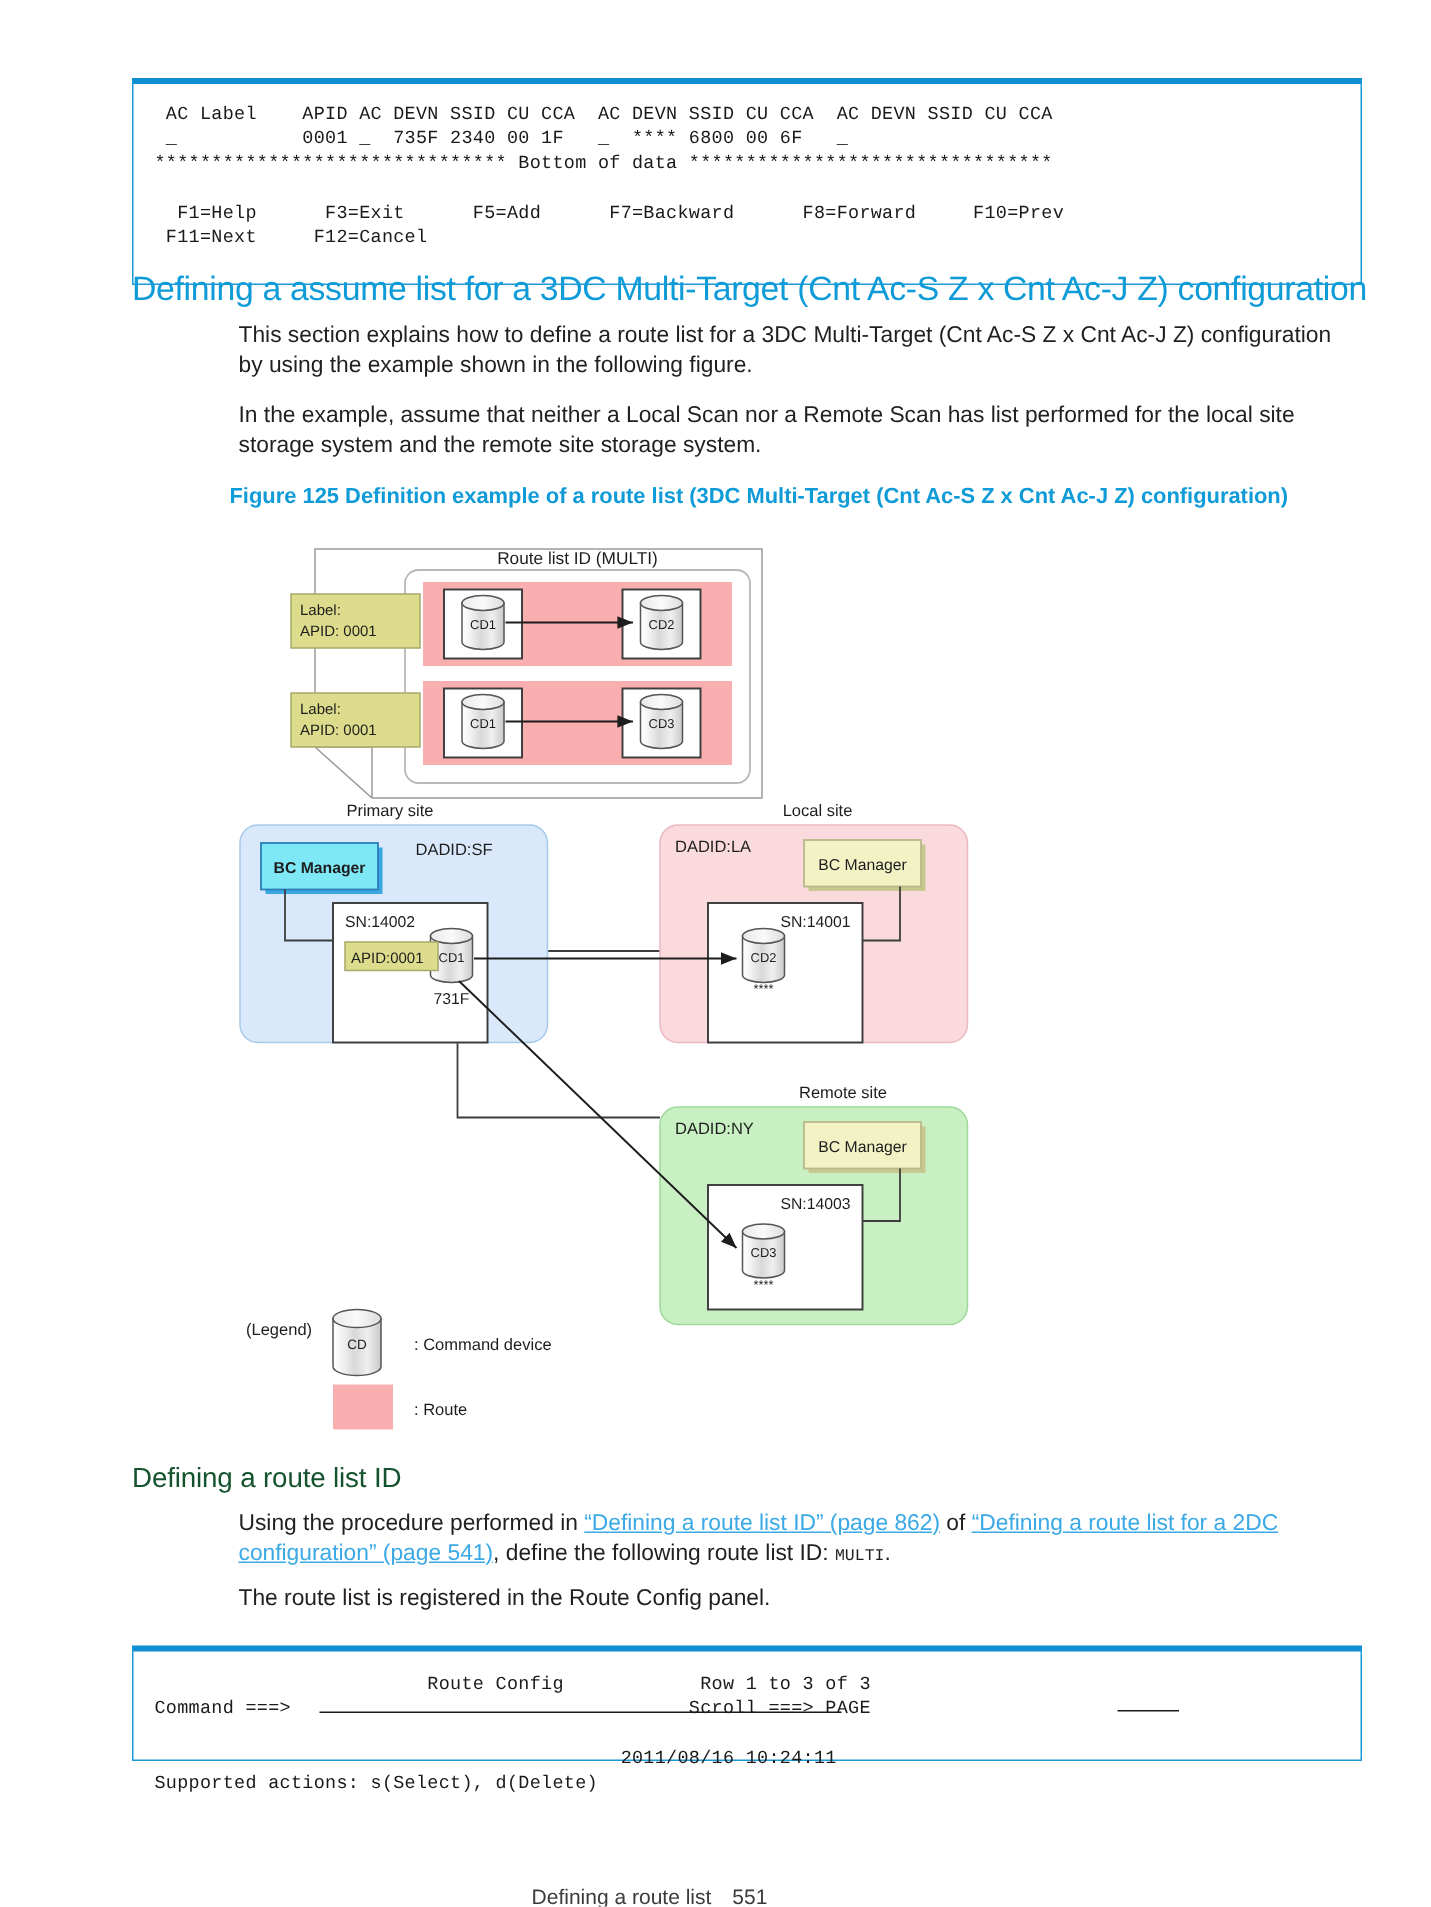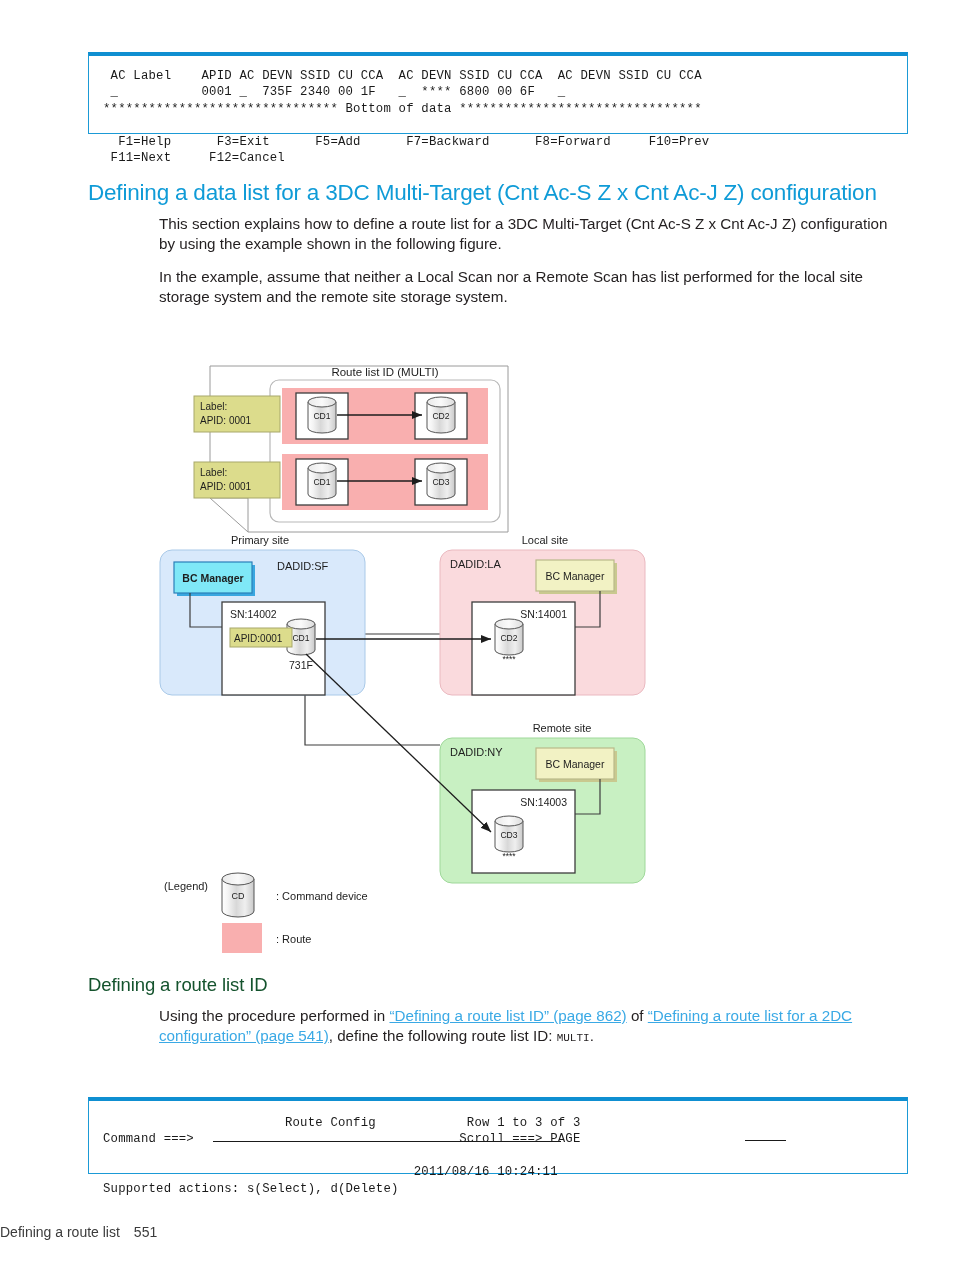--- a/index.html
+++ b/index.html
@@ -23,21 +23,21 @@
   }
   .term pre{
     margin:0;
     font-family:"Liberation Mono","DejaVu Sans Mono",monospace;
     font-size:12.3px;
     line-height:16.4px;
     color:#1a1a1a;
     white-space:pre;
     letter-spacing:.2px;
   }
-  #term-top{left:88px;top:52px;width:820px;height:82px;padding:12px 0 0 14px;}
+  #term-top{left:88px;top:52px;width:820px;height:138px;padding:12px 0 0 14px;}
   #term-bottom{left:88px;top:1097px;width:820px;height:77px;padding:14px 0 0 14px;}
   .cmd-underline{
     position:absolute;left:213px;top:1141px;width:348px;height:0;
     border-bottom:1.4px solid #1a1a1a;
   }
   .page-underline{
     position:absolute;left:745px;top:1140px;width:41px;height:0;
     border-bottom:1.3px solid #1a1a1a;
   }
 
@@ -58,21 +58,21 @@
   #p2{top:267px;}
   #p3{top:1006px;}
   #p4{top:1056px;}
   .figcap{
     position:absolute;left:153px;top:322px;width:750px;
     font-size:14.6px;line-height:19.5px;color:#0f9bd7;font-weight:bold;
   }
   .lnk{color:#3aa9e5;}
   .mono{font-family:"Liberation Mono","DejaVu Sans Mono",monospace;font-size:11px;}
   .footer{
-    position:absolute;left:0;top:1224px;width:866px;text-align:left;
+    position:absolute;left:0;top:1256px;width:866px;text-align:center;
     font-size:14px;color:#3b3b3b;
   }
   .footer .pg{margin-left:14px;}
 
   
   #figure{position:absolute;left:150px;top:362px;width:640px;height:600px;}
   #figure svg{display:block;}
   .lbl{font-family:"Liberation Sans",sans-serif;fill:#1d1d1d;}
 </style>
 </head>
@@ -82,25 +82,26 @@
 
   <div class="term" id="term-top">
     <pre id="tt-pre"> AC Label    APID AC DEVN SSID CU CCA  AC DEVN SSID CU CCA  AC DEVN SSID CU CCA
  _           0001 _  735F 2340 00 1F   _  **** 6800 00 6F   _
 ******************************* Bottom of data ********************************
 
   F1=Help      F3=Exit      F5=Add      F7=Backward      F8=Forward     F10=Prev
  F11=Next     F12=Cancel</pre>
   </div>
 
-  <div class="h1">Defining a data list for a 3DC Multi-Target (Cnt Ac-S Z x Cnt Ac-J Z) configuration</div>
+  <div class="h1">Defining a assume list for a 3DC Multi-Target (Cnt Ac-S Z x Cnt Ac-J Z) configuration</div>
 
   <div class="body-p" id="p1">This section explains how to define a route list for a 3DC Multi-Target (Cnt Ac-S Z x Cnt Ac-J Z) configuration by using the example shown in the following figure.</div>
   <div class="body-p" id="p2">In the example, assume that neither a Local Scan nor a Remote Scan has list performed for the local site storage system and the remote site storage system.</div>
 
+  <div class="figcap">Figure 125 Definition example of a route list (3DC Multi-Target (Cnt Ac-S Z x Cnt Ac-J Z) configuration)</div>
 
   <div id="figure">
     <svg width="640" height="600" viewBox="0 0 640 600" xmlns="http://www.w3.org/2000/svg">
       <defs>
         <marker id="arr" markerWidth="9" markerHeight="9" refX="8" refY="3.2" orient="auto">
           <path d="M0,0 L8,3.2 L0,6.4 z" fill="#1d1d1d"></path>
         </marker>
         <linearGradient id="cylBody" x1="0" y1="0" x2="1" y2="0">
           <stop offset="0%" stop-color="#ffffff"></stop>
           <stop offset="18%" stop-color="#f4f4f4"></stop>
@@ -243,20 +244,21 @@
       <text class="lbl" x="126" y="581" font-size="11">: Route</text>
     </svg>
   </div>
 
   <div class="h2">Defining a route list ID</div>
 
   <div class="body-p" id="p3">
     <span>Using the procedure performed in </span><a class="lnk" href="#">“Defining a route list ID” (page 862)</a><span> of </span><a class="lnk" href="#">“Defining a route list for a 2DC configuration” (page 541)</a><span>, define the following route list ID: </span><span class="mono">MULTI</span><span>.</span>
   </div>
 
+  <div class="body-p" id="p4">The route list is registered in the Route Config panel.</div>
 
   <div class="term" id="term-bottom">
     <pre id="tb-pre">                        Route Config            Row 1 to 3 of 3
 Command ===&gt;                                   Scroll ===&gt; PAGE
 
                                          2011/08/16 10:24:11
 Supported actions: s(Select), d(Delete)</pre>
   </div>
   <div class="cmd-underline"></div>
   <div class="page-underline"></div>

